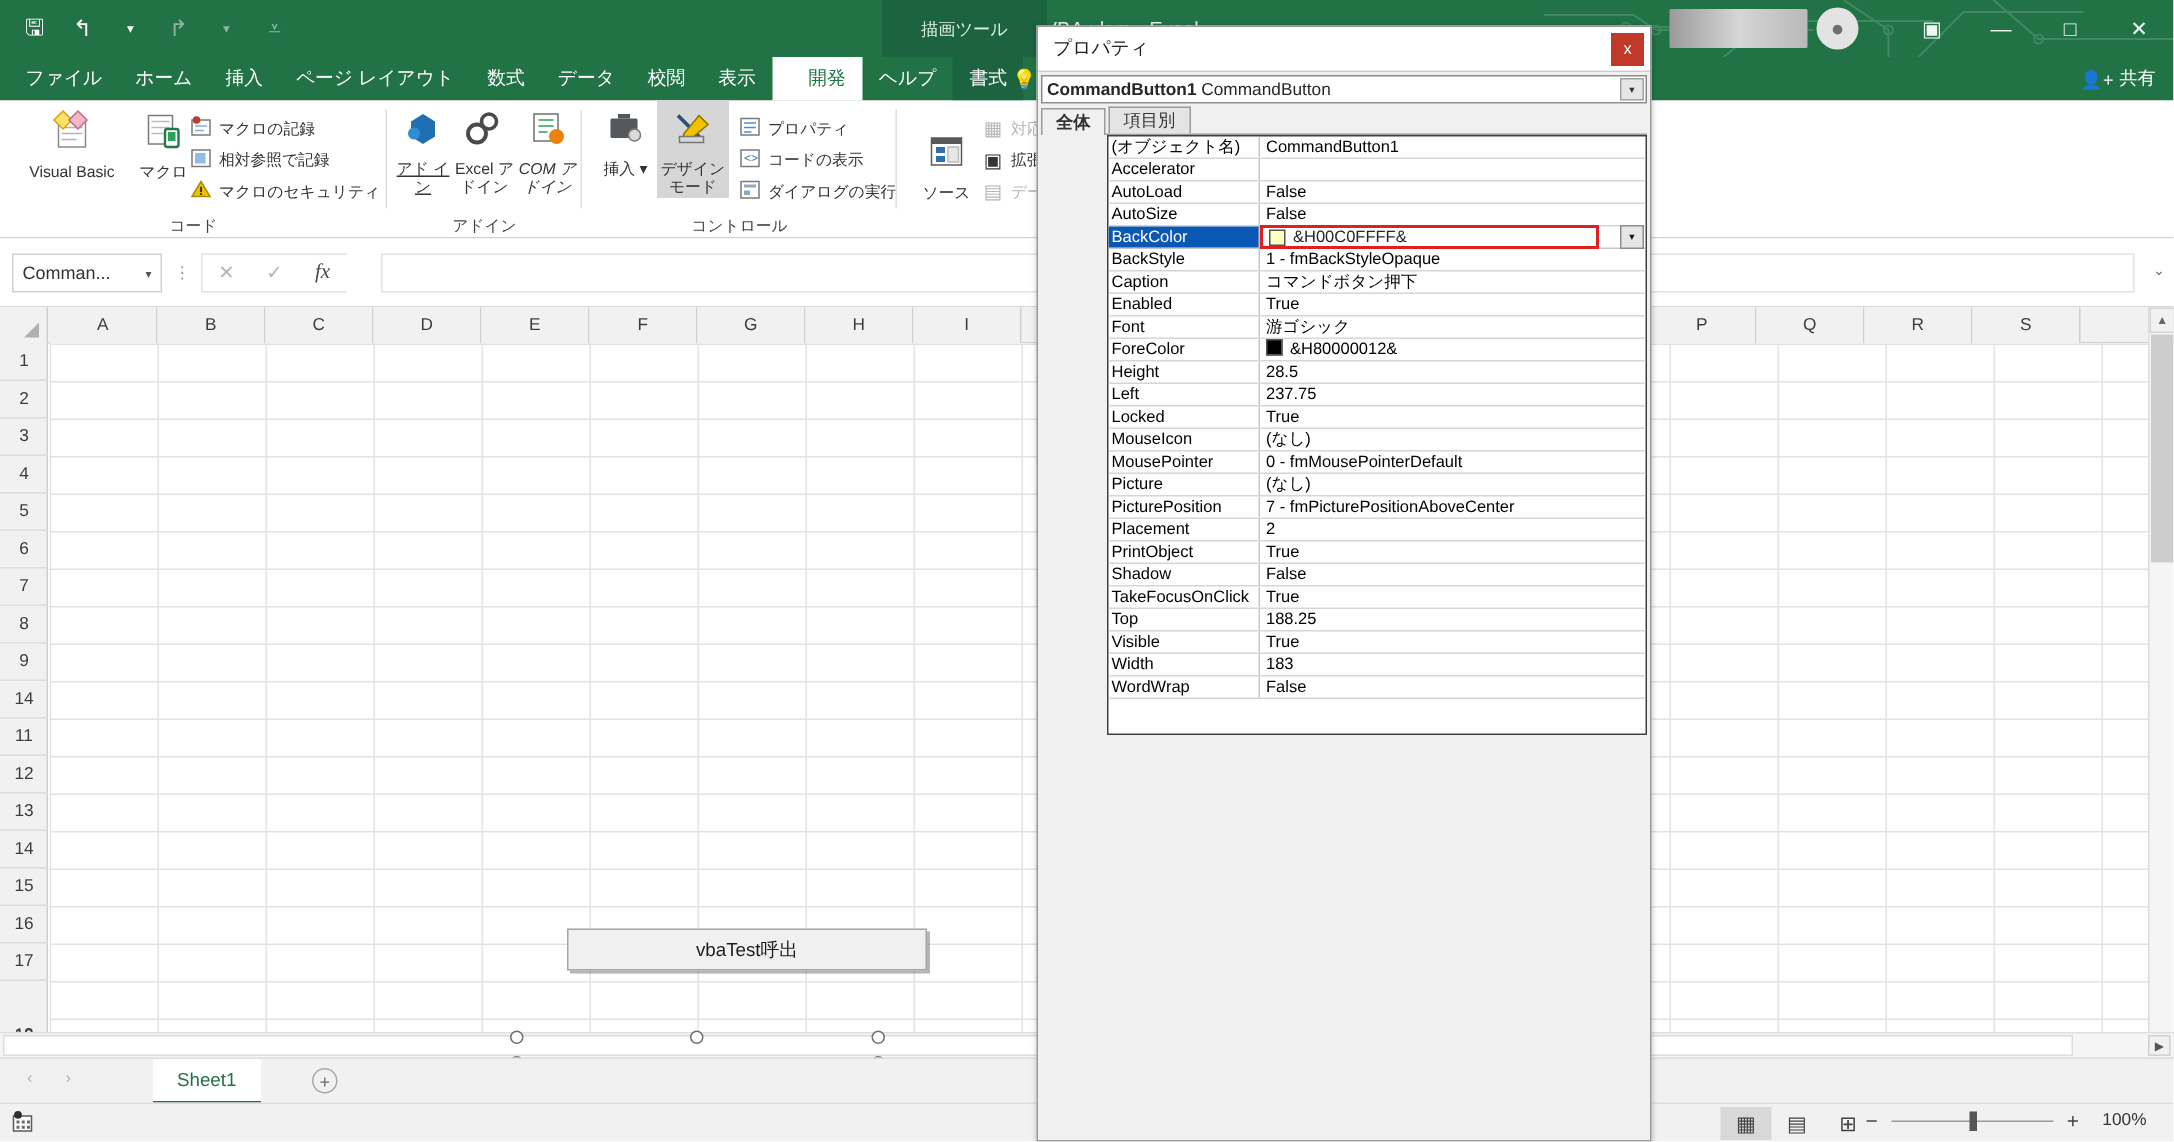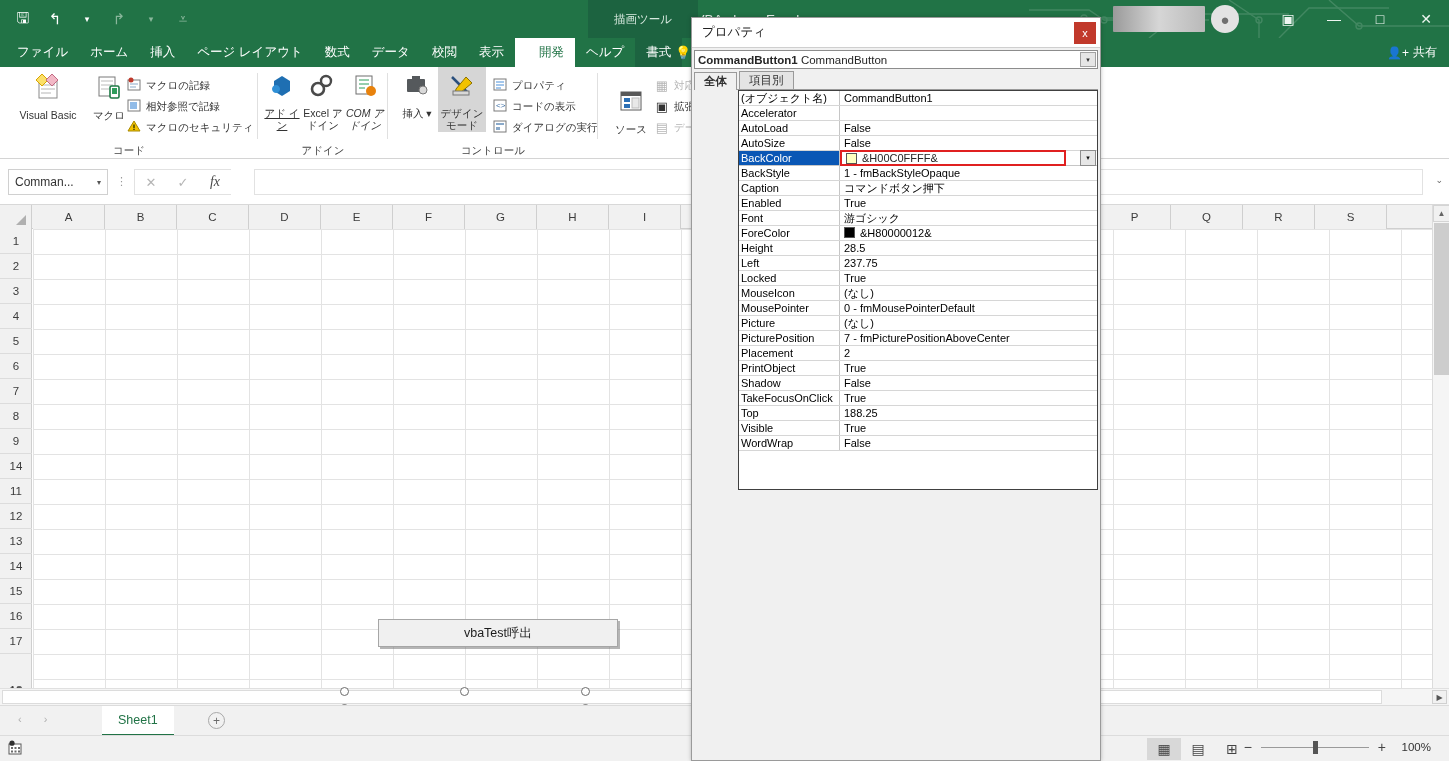--- a/index.html
+++ b/index.html
@@ -725,20 +725,24 @@
       </div>
       <div class="prow">
         <div class="pname">Top</div>
         <div class="pval">188.25</div>
       </div>
       <div class="prow">
         <div class="pname">Visible</div>
         <div class="pval">True</div>
       </div>
       <div class="prow">
+        <div class="pname">Width</div>
+        <div class="pval">183</div>
+      </div>
+      <div class="prow">
         <div class="pname">WordWrap</div>
         <div class="pval">False</div>
       </div>
       <div id="editbox" style="top: 59px;">
       <span class="swatch" style="background: rgb(255, 255, 192);"></span>
       <span>&amp;H00C0FFFF&amp;</span>
     </div>
     <div id="editdrop" style="top: 59px;">▾</div>
   </div>
 </div>

